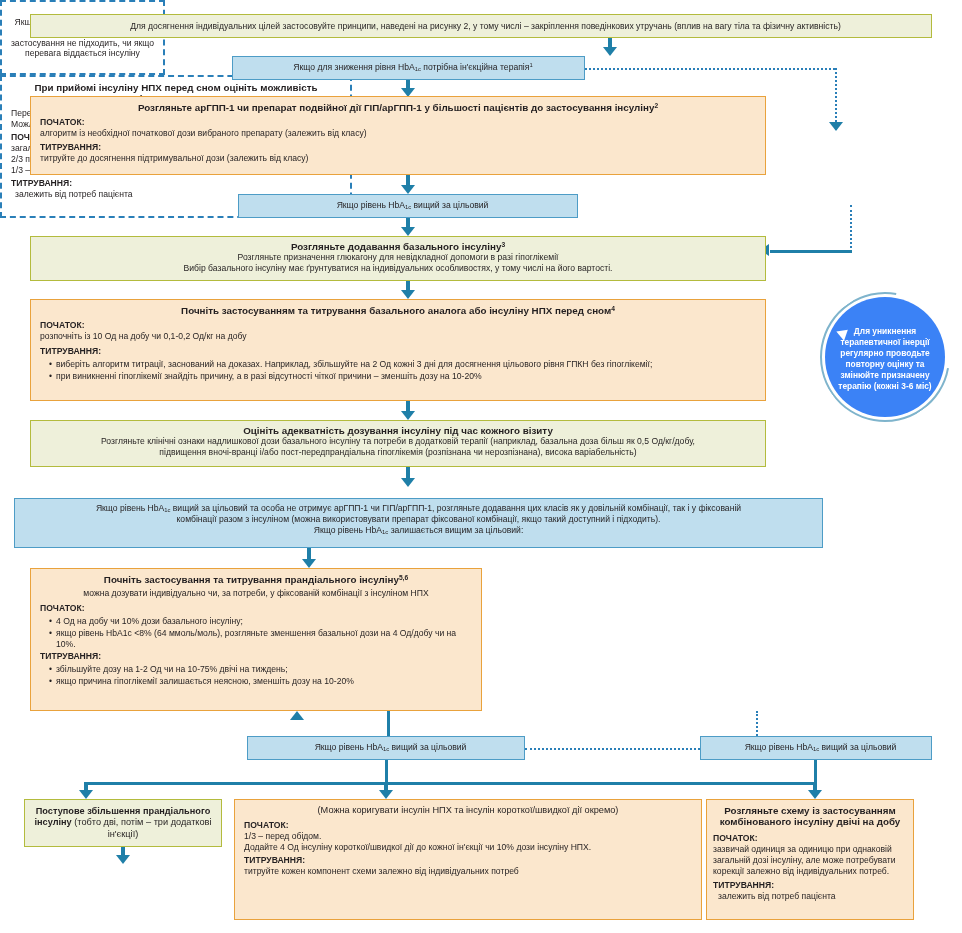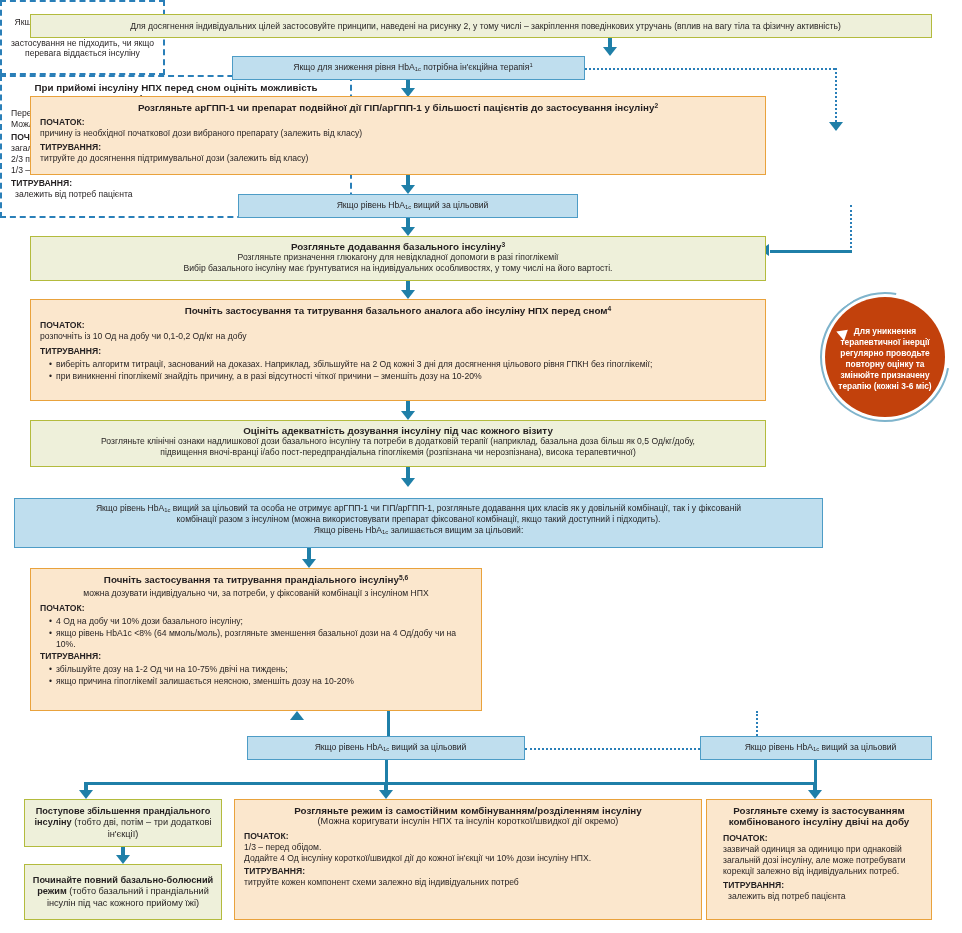--- a/index.html
+++ b/index.html
@@ -40,21 +40,21 @@
       width:0; height:0; border-left:7px solid transparent; border-right:7px solid transparent;
       border-top:9px solid #1f7fa8; }
   .arrow-up .head { border-top:none; border-bottom:9px solid #1f7fa8; top:0; }
   .line-h { position:absolute; background:#1f7fa8; height:3px; }
   .line-v { position:absolute; background:#1f7fa8; width:3px; }
   .dotline-h { position:absolute; height:0; border-top:2px dotted #2a7fb8; }
   .dotline-v { position:absolute; width:0; border-left:2px dotted #2a7fb8; }
 
   .circle {
     position:absolute; border-radius:50%;
-    background:#c2410c; color:#ffffff;
+    background:#3b82f6; color:#ffffff;
     display:flex; align-items:center; justify-content:center;
     text-align:center; font-size:8.4px; font-weight:bold; line-height:1.3;
     padding: 14px 12px 10px 12px;
   }
   .circle-arc {
     position:absolute; border-radius:50%;
     border: 2px solid #7fb4cc; border-right-color: transparent; border-top-color:#7fb4cc;
     transform: rotate(-35deg);
   }
   ul.bul { margin:2px 0 0 0; padding-left: 9px; list-style:none; }
@@ -91,21 +91,21 @@
   <div class="arrow-v" style="left:827px; top:122px; width:18px; height:12px;">
     <div class="head" style="top:0;"></div>
   </div>
 
   <div class="box orange pad f9" style="left:30px; top:96px; width:736px; height:79px; padding:5px 9px;">
     <div class="hdr f10">
       <span>Розгляньте арГПП-1 чи препарат подвійної дії ГІП/арГПП-1 у більшості пацієнтів до застосування інсуліну</span><sup>2</sup>
     </div>
     <div class="lft" style="margin-top:4px;">
       <div class="lbl">ПОЧАТОК:</div>
-      <div style="margin-bottom:3px;">причину із необхідної початкової дози вибраного препарату (залежить від класу)</div>
+      <div style="margin-bottom:3px;">алгоритм із необхідної початкової дози вибраного препарату (залежить від класу)</div>
       <div class="lbl">ТИТРУВАННЯ:</div>
       <div>титруйте до досягнення підтримувальної дози (залежить від класу)</div>
     </div>
   </div>
 
   <div class="dashed f9 ctr" style="left:768px; top:130px; width:165px; height:75px; display:flex; align-items:center; justify-content:center; padding:5px 7px;">
     <span>Якщо вже призначено арГПП-1 чи ГІП з арГПП-1, чи якщо їх застосування не підходить, чи якщо перевага віддається інсуліну</span>
   </div>
 
   <div class="arrow-v" style="left:398px; top:175px; width:20px; height:19px;">
@@ -136,21 +136,21 @@
     <div>Вибір базального інсуліну має ґрунтуватися на індивідуальних особливостях, у тому числі на його вартості.</div>
   </div>
 
   <div class="arrow-v" style="left:398px; top:281px; width:20px; height:18px;">
     <div class="stem" style="height:9px;"></div>
     <div class="head" style="top:9px;"></div>
   </div>
 
   <div class="box orange f9" style="left:30px; top:299px; width:736px; height:102px; padding:5px 9px;">
     <div class="hdr f10">
-      <span>Почніть застосування та титрування базального аналога або інсуліну НПХ перед сном</span><sup>4</sup>
+      <span>Почніть застосуванням та титрування базального аналога або інсуліну НПХ перед сном</span><sup>4</sup>
     </div>
     <div class="lft" style="margin-top:4px;">
       <div class="lbl">ПОЧАТОК:</div>
       <div style="margin-bottom:4px;">розпочніть із 10 Од на добу чи 0,1-0,2 Од/кг на добу</div>
       <div class="lbl">ТИТРУВАННЯ:</div>
       <ul class="bul">
         <li>виберіть алгоритм титрації, заснований на доказах. Наприклад, збільшуйте на 2 Од кожні 3 дні для досягнення цільового рівня ГПКН без гіпоглікемії;</li>
         <li>при виникненні гіпоглікемії знайдіть причину, а в разі відсутності чіткої причини – зменшіть дозу на 10-20%</li>
       </ul>
     </div>
@@ -165,21 +165,21 @@
   <div class="circle" style="left:825px; top:297px; width:120px; height:120px;">
     <span>Для уникнення терапевтичної інерції регулярно проводьте повторну оцінку та змінюйте призначену терапію (кожні 3-6 міс)</span>
   </div>
   <div style="position:absolute; left:838px; top:328px; width:0; height:0;
               border-left:6px solid transparent; border-right:6px solid transparent;
               border-bottom:10px solid #ffffff; transform:rotate(50deg);"></div>
 
   <div class="box green f9 ctr" style="left:30px; top:420px; width:736px; height:47px; padding:4px 15px;">
     <div class="hdr f10">Оцініть адекватність дозування інсуліну під час кожного візиту</div>
     <div>Розгляньте клінічні ознаки надлишкової дози базального інсуліну та потреби в додатковій терапії (наприклад, базальна доза більш як 0,5 Од/кг/добу,</div>
-    <div>підвищення вночі-вранці і/або пост-передпрандіальна гіпоглікемія (розпізнана чи нерозпізнана), висока терапевтичної)</div>
+    <div>підвищення вночі-вранці і/або пост-передпрандіальна гіпоглікемія (розпізнана чи нерозпізнана), висока варіабельність)</div>
   </div>
 
   <div class="arrow-v" style="left:398px; top:467px; width:20px; height:20px;">
     <div class="stem" style="height:11px;"></div>
     <div class="head" style="top:11px;"></div>
   </div>
 
   <div class="box blue f9 ctr" style="left:14px; top:498px; width:809px; height:50px; padding:4px 9px;">
     <div>
       <span>Якщо рівень HbA</span><sub>1c</sub><span> вищий за цільовий та особа не отримує арГПП-1 чи ГІП/арГПП-1, розгляньте додавання цих класів як у довільній комбінації, так і у фіксованій</span>
@@ -272,39 +272,33 @@
     <span>
       <b>Поступове збільшення прандіального інсуліну</b><span> (тобто дві, потім – три додаткові ін'єкції)</span>
     </span>
   </div>
 
   <div class="arrow-v" style="left:114px; top:847px; width:18px; height:17px;">
     <div class="stem" style="height:8px;"></div>
     <div class="head" style="top:8px;"></div>
   </div>
 
-  <div class="box green ctr f95" style="left:24px; top:864px; width:198px; height:56px; padding:4px 7px; display:flex; align-items:center; justify-content:center;">
-    <span>
-      <b>Починайте повний базально-болюсний режим</b><span> (тобто базальний і прандіальний інсулін під час кожного прийому їжі)</span>
-    </span>
-  </div>
 
   <div class="box orange f9" style="left:234px; top:799px; width:468px; height:121px; padding:5px 9px;">
-    <div class="hdr f10">Розгляньте режим із самостійним комбінуванням/розділенням інсуліну</div>
     <div class="ctr f95">(Можна коригувати інсулін НПХ та інсулін короткої/швидкої дії окремо)</div>
     <div class="lft" style="margin-top:4px;">
       <div class="lbl">ПОЧАТОК:</div>
       <div>1/3 – перед обідом.</div>
       <div>Додайте 4 Од інсуліну короткої/швидкої дії до кожної ін'єкції чи 10% дози інсуліну НПХ.</div>
       <div class="lbl" style="margin-top:2px;">ТИТРУВАННЯ:</div>
       <div>титруйте кожен компонент схеми залежно від індивідуальних потреб</div>
     </div>
   </div>
 
-  <div class="box orange f9" style="left:706px; top:799px; width:226px; height:121px; padding:5px 16px;">
+  <div class="box orange f9" style="left:706px; top:799px; width:208px; height:121px; padding:5px 6px;">
     <div class="hdr f10">Розгляньте схему із застосуванням комбінованого інсуліну двічі на добу</div>
     <div class="lft" style="margin-top:5px;">
       <div class="lbl">ПОЧАТОК:</div>
       <div>зазвичай одиниця за одиницю при однаковій</div>
       <div>загальній дозі інсуліну, але може потребувати</div>
       <div>корекції залежно від індивідуальних потреб.</div>
       <div class="lbl" style="margin-top:3px;">ТИТРУВАННЯ:</div>
       <div style="padding-left:5px;">залежить від потреб пацієнта</div>
     </div>
   </div>

